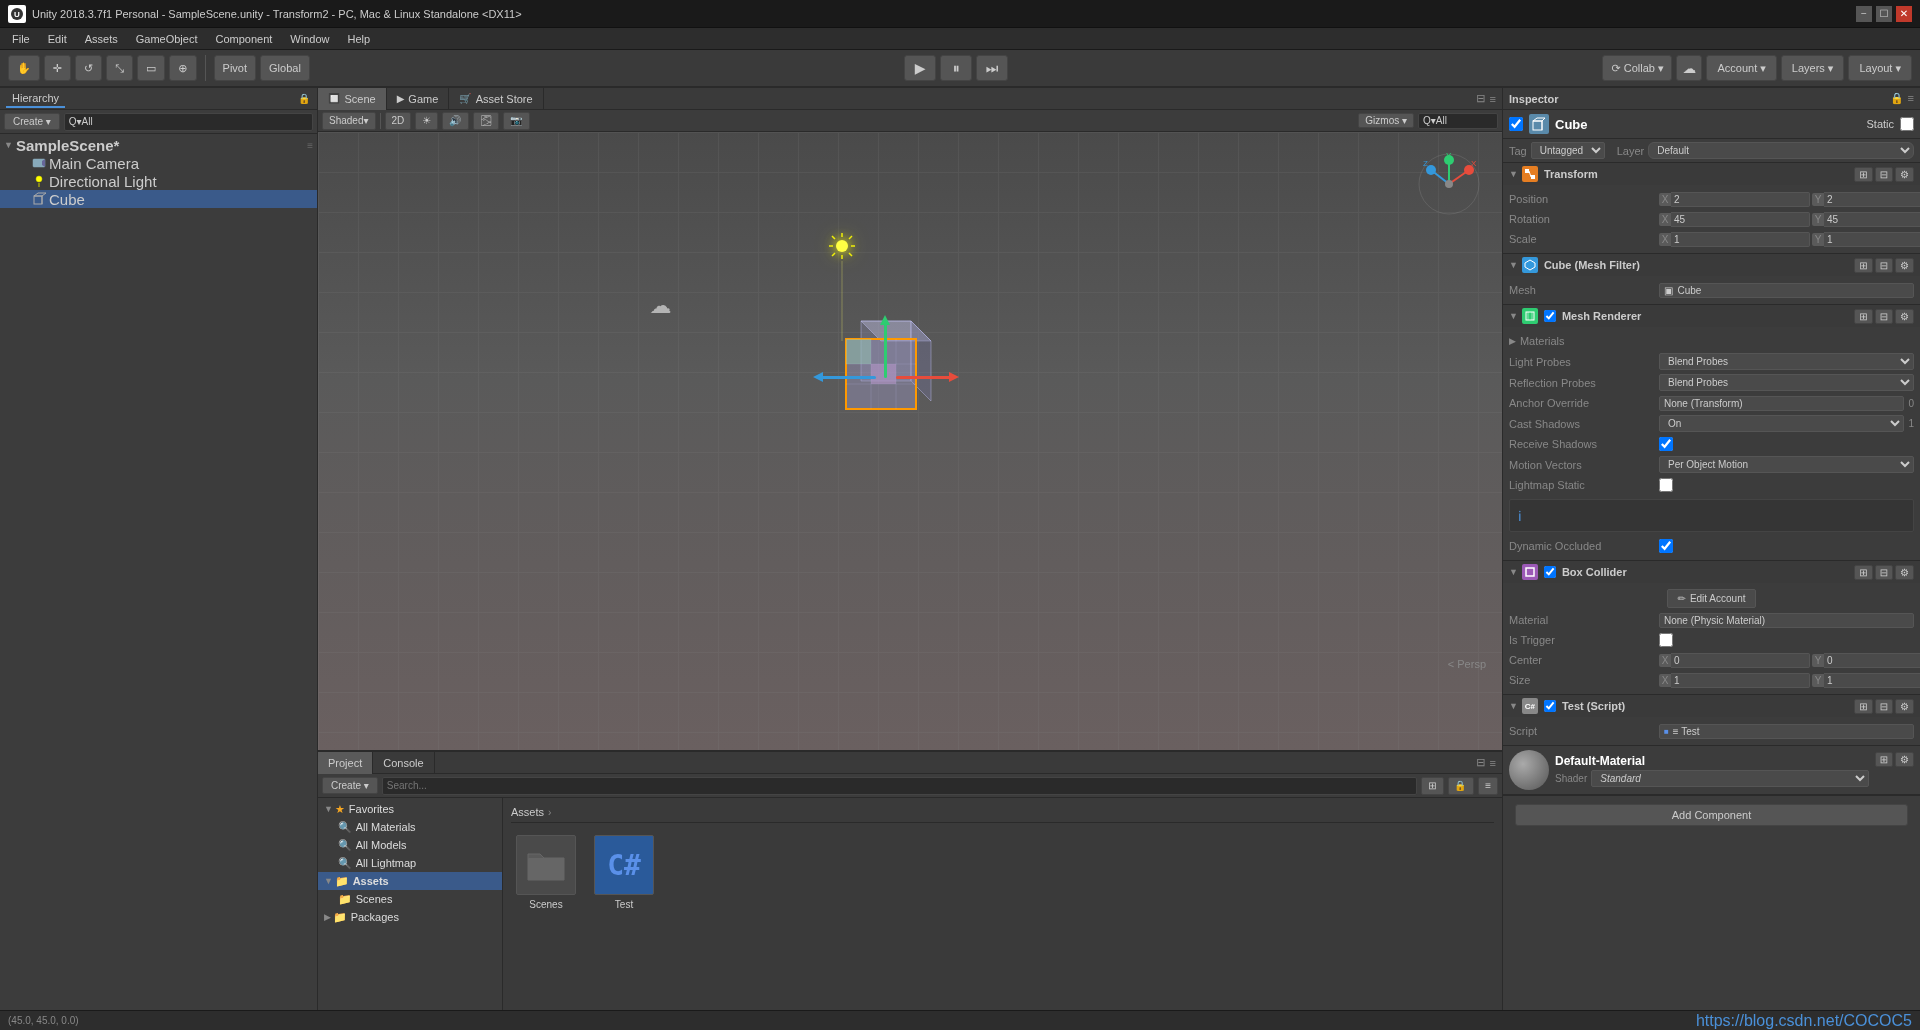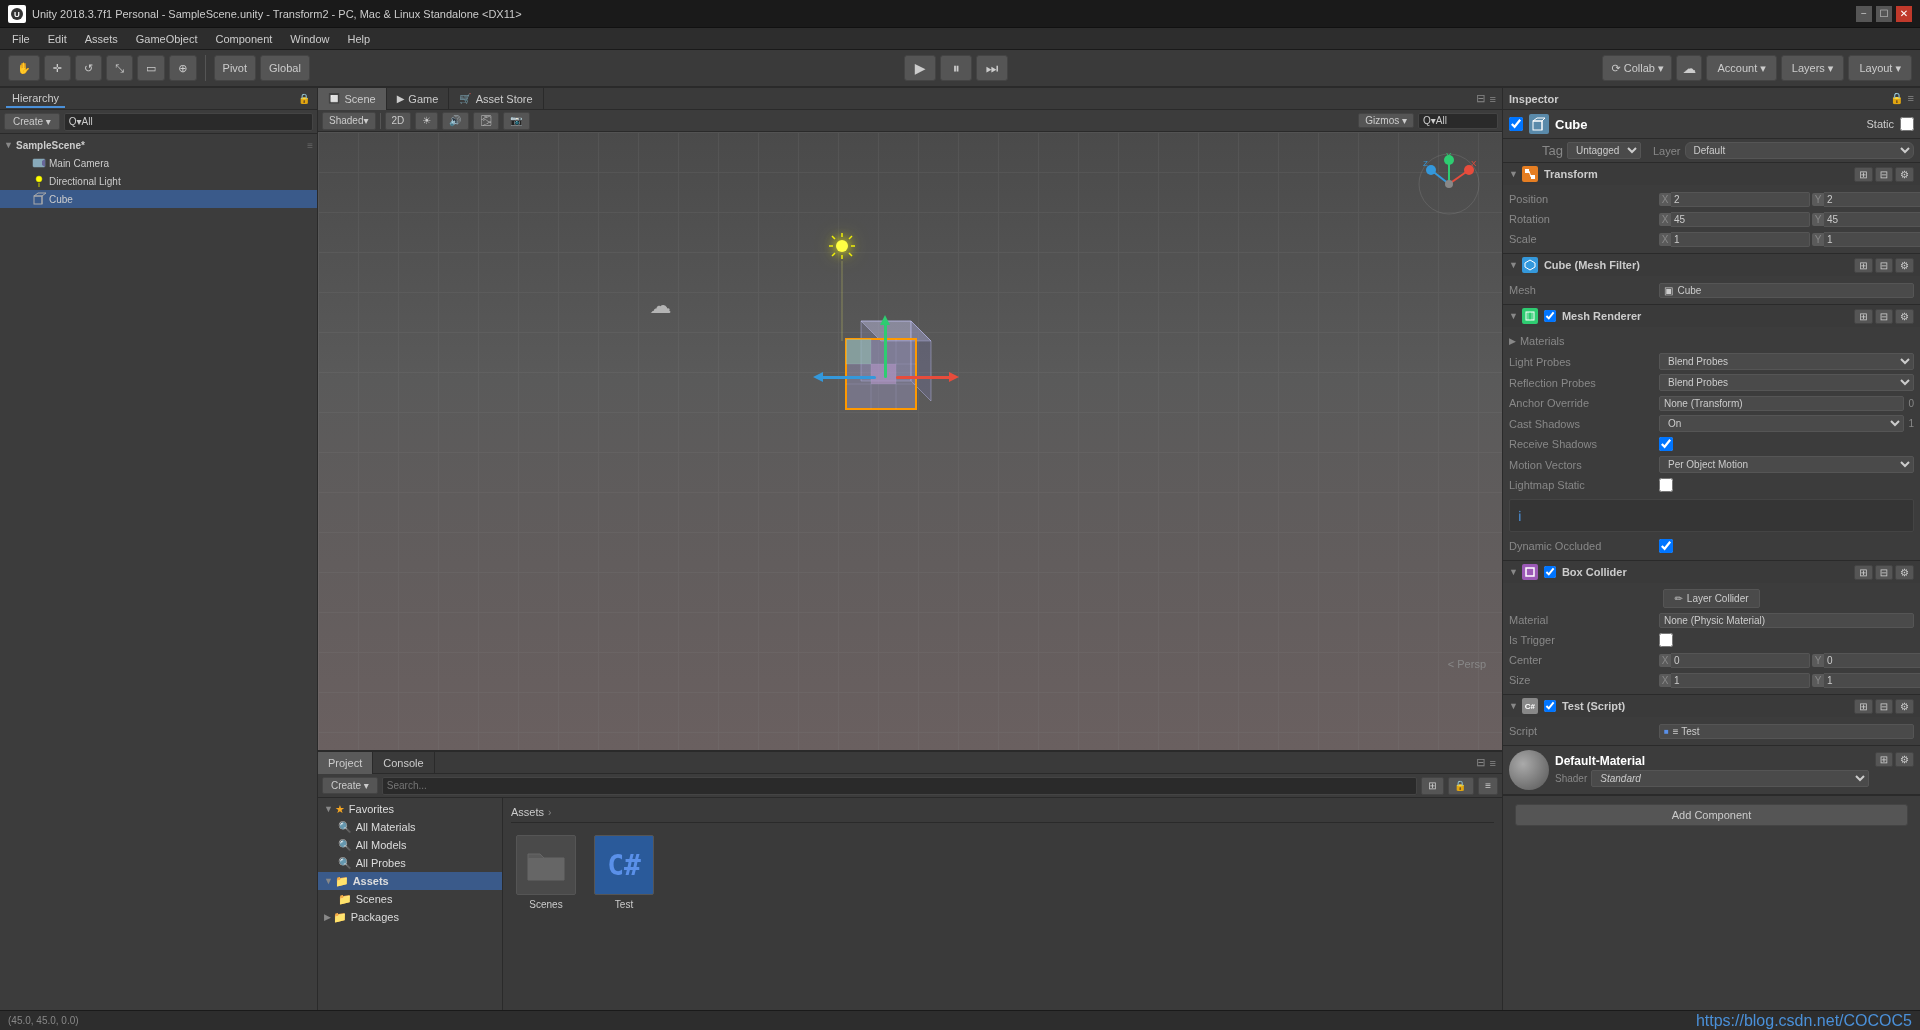--- a/index.html
+++ b/index.html
@@ -37,21 +37,21 @@
     .panel-tab { color: #ccc; font-size: 11px; padding: 2px 6px; cursor: pointer; }
     .panel-tab.active { border-bottom: 2px solid #4a90d9; }
     .panel-lock { margin-left: auto; color: #888; cursor: pointer; font-size: 10px; }
     #hierarchy-toolbar { background: #3c3c3c; height: 24px; display: flex; align-items: center; padding: 0 4px; gap: 4px; border-bottom: 1px solid #2a2a2a; }
     .create-btn { background: #555; border: 1px solid #444; color: #ccc; padding: 2px 8px; font-size: 10px; cursor: pointer; border-radius: 2px; }
     .search-box { flex: 1; background: #2a2a2a; border: 1px solid #444; color: #ccc; padding: 1px 4px; font-size: 10px; height: 18px; border-radius: 2px; }
     #hierarchy-content { flex: 1; overflow-y: auto; padding: 2px 0; }
     .hierarchy-item { display: flex; align-items: center; padding: 1px 4px; cursor: pointer; height: 18px; }
     .hierarchy-item.selected { background: #3a5a8a; }
     .hierarchy-arrow { width: 12px; font-size: 9px; color: #888; }
-    .hierarchy-label { font-size: 10px; color: #ccc; }
+    .hierarchy-label { font-size: 15px; color: #ccc; }
     .hierarchy-label.scene { font-weight: bold; }
     .hierarchy-item.indent1 { padding-left: 20px; }
     
     
     #center { flex: 1; display: flex; flex-direction: column; }
     #scene-tabs { background: #3a3a3a; height: 22px; display: flex; align-items: center; border-bottom: 1px solid #2a2a2a; }
     .scene-tab { color: #ccc; font-size: 11px; padding: 2px 10px; cursor: pointer; border-right: 1px solid #2a2a2a; height: 22px; display: flex; align-items: center; }
     .scene-tab.active { background: #5a5a5a; }
     .scene-tab-icon { margin-right: 4px; font-size: 10px; }
     #scene-toolbar { background: #3c3c3c; height: 22px; display: flex; align-items: center; padding: 0 4px; gap: 4px; border-bottom: 1px solid #2a2a2a; }
@@ -87,21 +87,21 @@
     
     #object-header { background: #3c3c3c; padding: 4px 6px; border-bottom: 1px solid #2a2a2a; display: flex; align-items: center; gap: 6px; }
     .obj-checkbox { width: 14px; height: 14px; cursor: pointer; }
     .obj-icon { width: 20px; height: 20px; background: #5a8aaa; border-radius: 2px; display: flex; align-items: center; justify-content: center; font-size: 12px; color: #fff; }
     .obj-name { flex: 1; font-size: 13px; color: #fff; font-weight: bold; }
     .static-label { font-size: 11px; color: #ccc; }
     .static-checkbox { width: 14px; height: 14px; cursor: pointer; }
     
     
     #tag-layer-row { display: flex; align-items: center; padding: 3px 6px; border-bottom: 1px solid #2a2a2a; gap: 4px; }
-    .tag-label { font-size: 13px; color: #888; margin-left: 33px; }
+    .tag-label { font-size: 11px; color: #888; }
     .tag-select { background: #4a4a4a; border: 1px solid #555; color: #ccc; font-size: 10px; padding: 1px 4px; cursor: pointer; border-radius: 2px; }
     .layer-label { font-size: 11px; color: #888; margin-left: 8px; }
     
     
     .component { border-bottom: 1px solid #2a2a2a; }
     .component-header { background: #3a3a3a; height: 22px; display: flex; align-items: center; padding: 0 6px; cursor: pointer; gap: 4px; }
     .comp-arrow { font-size: 9px; color: #888; }
     .comp-icon { width: 16px; height: 16px; border-radius: 2px; display: flex; align-items: center; justify-content: center; font-size: 10px; margin-right: 2px; }
     .comp-checkbox { width: 12px; height: 12px; cursor: pointer; }
     .comp-title { font-size: 11px; color: #ccc; font-weight: bold; flex: 1; }
@@ -446,21 +446,21 @@
           <div class="proj-item indent1">
             <span style="margin-right:4px;">🔍</span>
             <span>All Materials</span>
           </div>
           <div class="proj-item indent1">
             <span style="margin-right:4px;">🔍</span>
             <span>All Models</span>
           </div>
           <div class="proj-item indent1">
             <span style="margin-right:4px;">🔍</span>
-            <span>All Probes</span>
+            <span>All Lightmap</span>
           </div>
           <div class="proj-item selected">
             <span style="font-size:9px;margin-right:2px;color:#888;">▼</span>
             <span style="color:#f5a623;margin-right:4px;">📁</span>
             <span style="font-weight:bold;">Assets</span>
           </div>
           <div class="proj-item indent1">
             <span style="color:#f5a623;margin-right:4px;">📁</span>
             <span>Scenes</span>
           </div>
@@ -713,21 +713,21 @@
           <button class="comp-btn">⊞</button>
           <button class="comp-btn">⊟</button>
           <button class="comp-btn">⚙</button>
         </div>
       </div>
       <div class="component-body">
         <div class="prop-row">
           <div style="flex:1;display:flex;justify-content:center;">
             <button class="edit-collider-btn">
               <span>✏</span>
-              <span>Layer Collider</span>
+              <span>Edit Account</span>
             </button>
           </div>
         </div>
         <div class="prop-row">
           <span class="prop-label">Material</span>
           <div class="prop-ref">
             <span>None (Physic Material)</span>
           </div>
         </div>
         <div class="prop-row">

